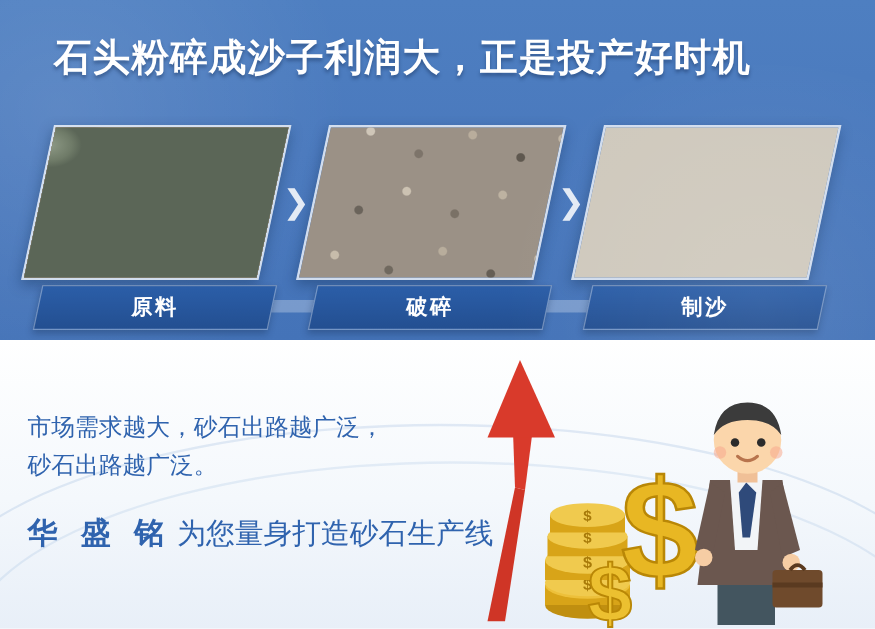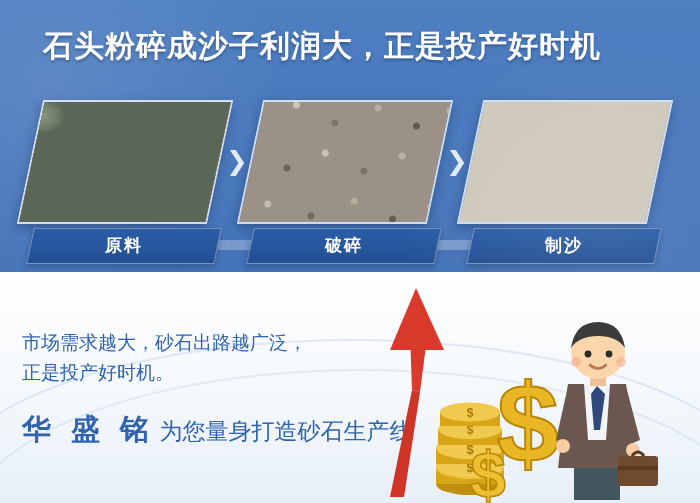--- a/index.html
+++ b/index.html
@@ -153,21 +153,21 @@
     position:absolute;left:-30px;bottom:-170px;width:780px;height:300px;
     border-radius:50%;
     border:2px solid rgba(120,160,210,.16);
   }
   .text-block{position:absolute;left:22px;top:56px;width:360px;}
   .t-line{
     color:#2f63ae;font-size:19px;line-height:30px;font-weight:500;white-space:nowrap;
   }
   .brand-line{margin-top:22px;white-space:nowrap;}
   .brand{
-    color:#2f63ae;font-size:29px;font-weight:bold;letter-spacing:6px;
+    color:#2f63ae;font-size:24px;font-weight:bold;letter-spacing:6px;
   }
   .brand-tail{color:#2f63ae;font-size:23px;}
   
   .art{position:absolute;left:360px;top:0;width:340px;height:231px;}
 </style>
 </head>
 <body>
 
 <div id="banner">
 
@@ -204,21 +204,21 @@
       </div>
     </div>
   </div>
 
   <div class="bottom">
     <div class="swoosh"></div>
     <div class="swoosh2"></div>
 
     <div class="text-block">
       <div class="t-line">市场需求越大，砂石出路越广泛，</div>
-      <div class="t-line">正是投产好时机。</div>
+      <div class="t-line">砂石出路越广泛。</div>
       <div class="brand-line">
         <span class="brand">华 盛 铭</span>
         <span class="brand-tail">为您量身打造砂石生产线</span>
       </div>
     </div>
 
     <svg class="art" viewBox="0 0 340 231">
 
       <g>
         <path d="M30 225 L44 225 L60 120 L52 118 Z" fill="#cf3526"></path>

